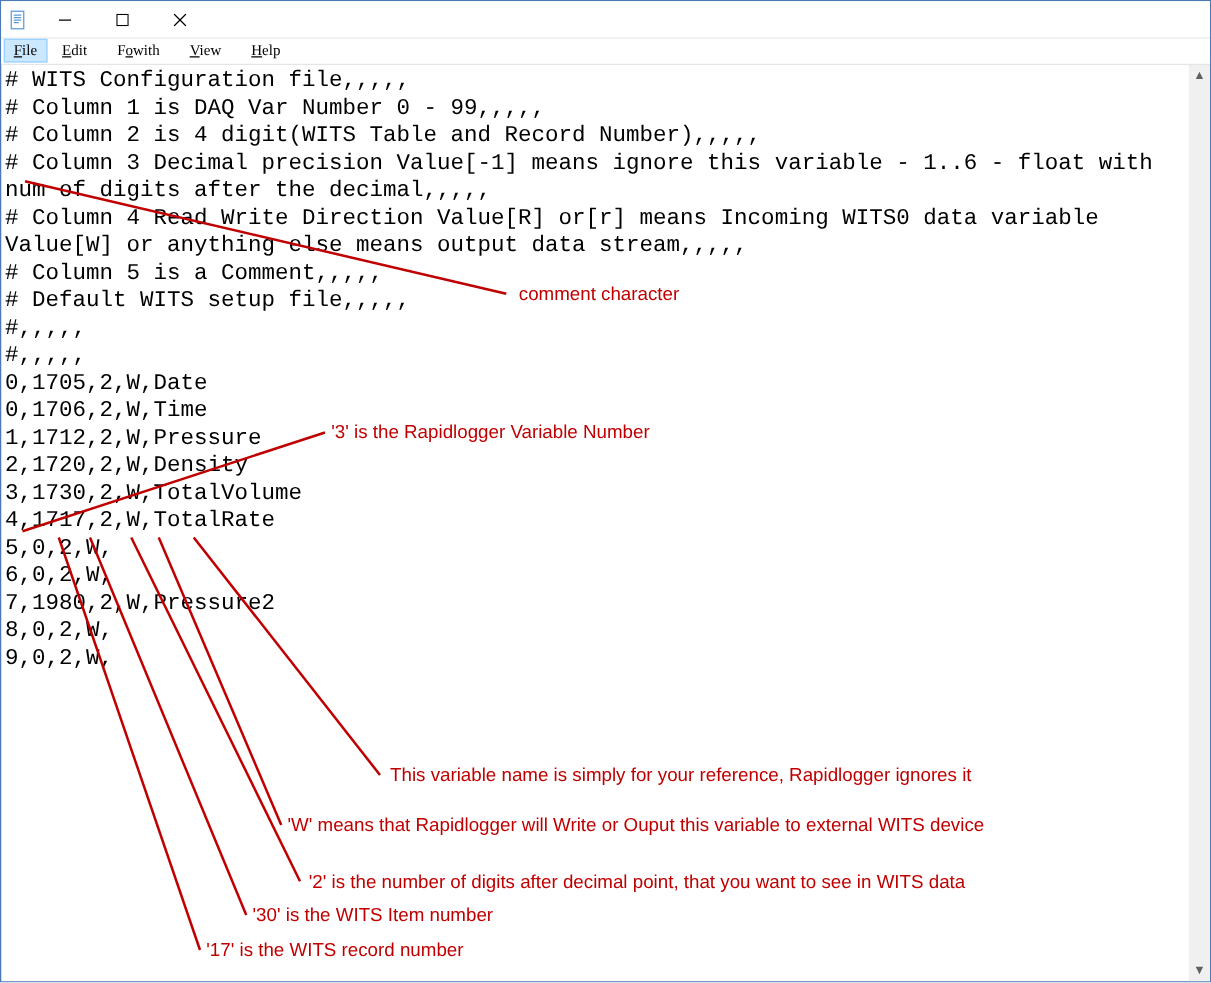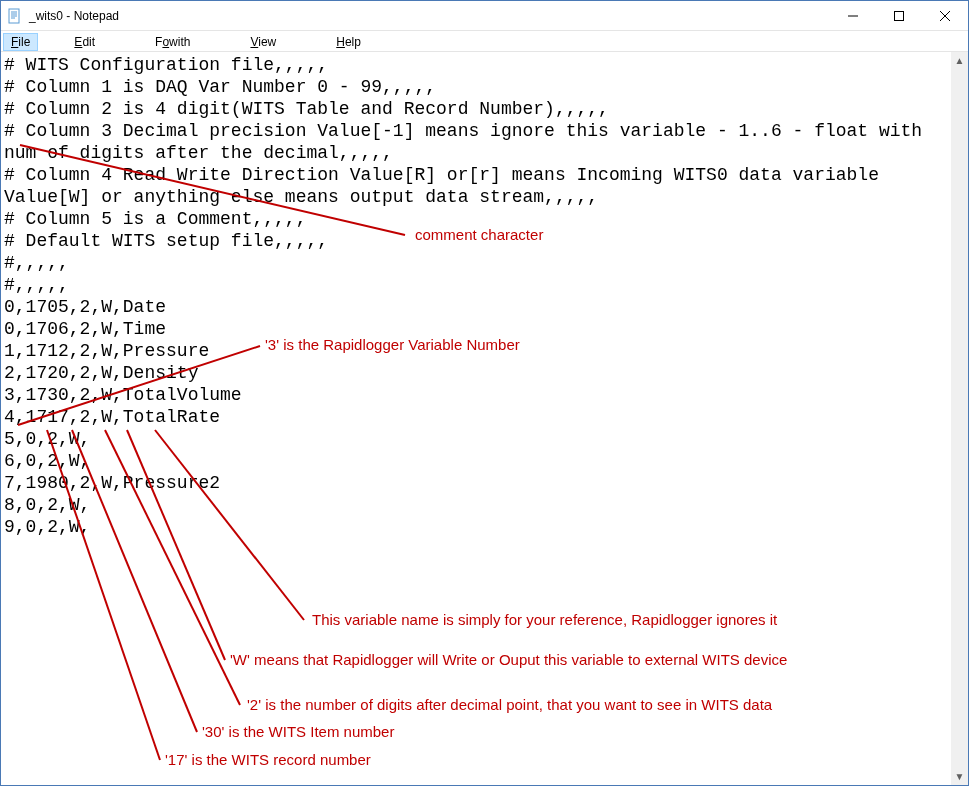--- a/index.html
+++ b/index.html
@@ -51,28 +51,29 @@
     justify-content: center;
     font-size: 12px;
     color: #000;
     cursor: pointer;
   }
 
   .menubar {
     height: 20px;
     background: #fff;
     display: flex;
-    align-items: flex-end;
+    align-items: flex-start;
     padding: 0 2px;
-    gap: 12px;
+    gap: 0;
     user-select: none;
     font-size: 12px;
+    font-family: Liberation Serif, serif;
   }
   .menu-item {
-    padding: 2px 24px;
+    padding: 2px 12px;
     cursor: pointer;
   }
   .menu-item.active {
     background: #cce8ff;
     border: 1px solid #99d1ff;
     padding: 1px 7px;
   }
   .menu-item .underline { text-decoration: underline; }
 
   .content-wrap {
@@ -133,21 +134,20 @@
   <div class="titlebar">
     <span class="app-icon">
       <svg width="16" height="16" viewBox="0 0 16 16">
         <rect x="2" y="1" width="10" height="14" fill="#fff" stroke="#5a9bd4" stroke-width="1"></rect>
         <line x1="4" y1="4" x2="10" y2="4" stroke="#5a9bd4" stroke-width="1"></line>
         <line x1="4" y1="6" x2="10" y2="6" stroke="#5a9bd4" stroke-width="1"></line>
         <line x1="4" y1="8" x2="10" y2="8" stroke="#5a9bd4" stroke-width="1"></line>
         <line x1="4" y1="10" x2="8" y2="10" stroke="#5a9bd4" stroke-width="1"></line>
       </svg>
     </span>
-    <span class="title">_wits0 - Notepad</span>
     <div class="win-controls">
       <div class="win-btn">
         <svg width="10" height="10">
             <line x1="0" y1="5" x2="10" y2="5" stroke="#000" stroke-width="1"></line>
           </svg>
       </div>
       <div class="win-btn">
         <svg width="10" height="10">
             <rect x="0.5" y="0.5" width="9" height="9" fill="none" stroke="#000" stroke-width="1"></rect>
           </svg>

